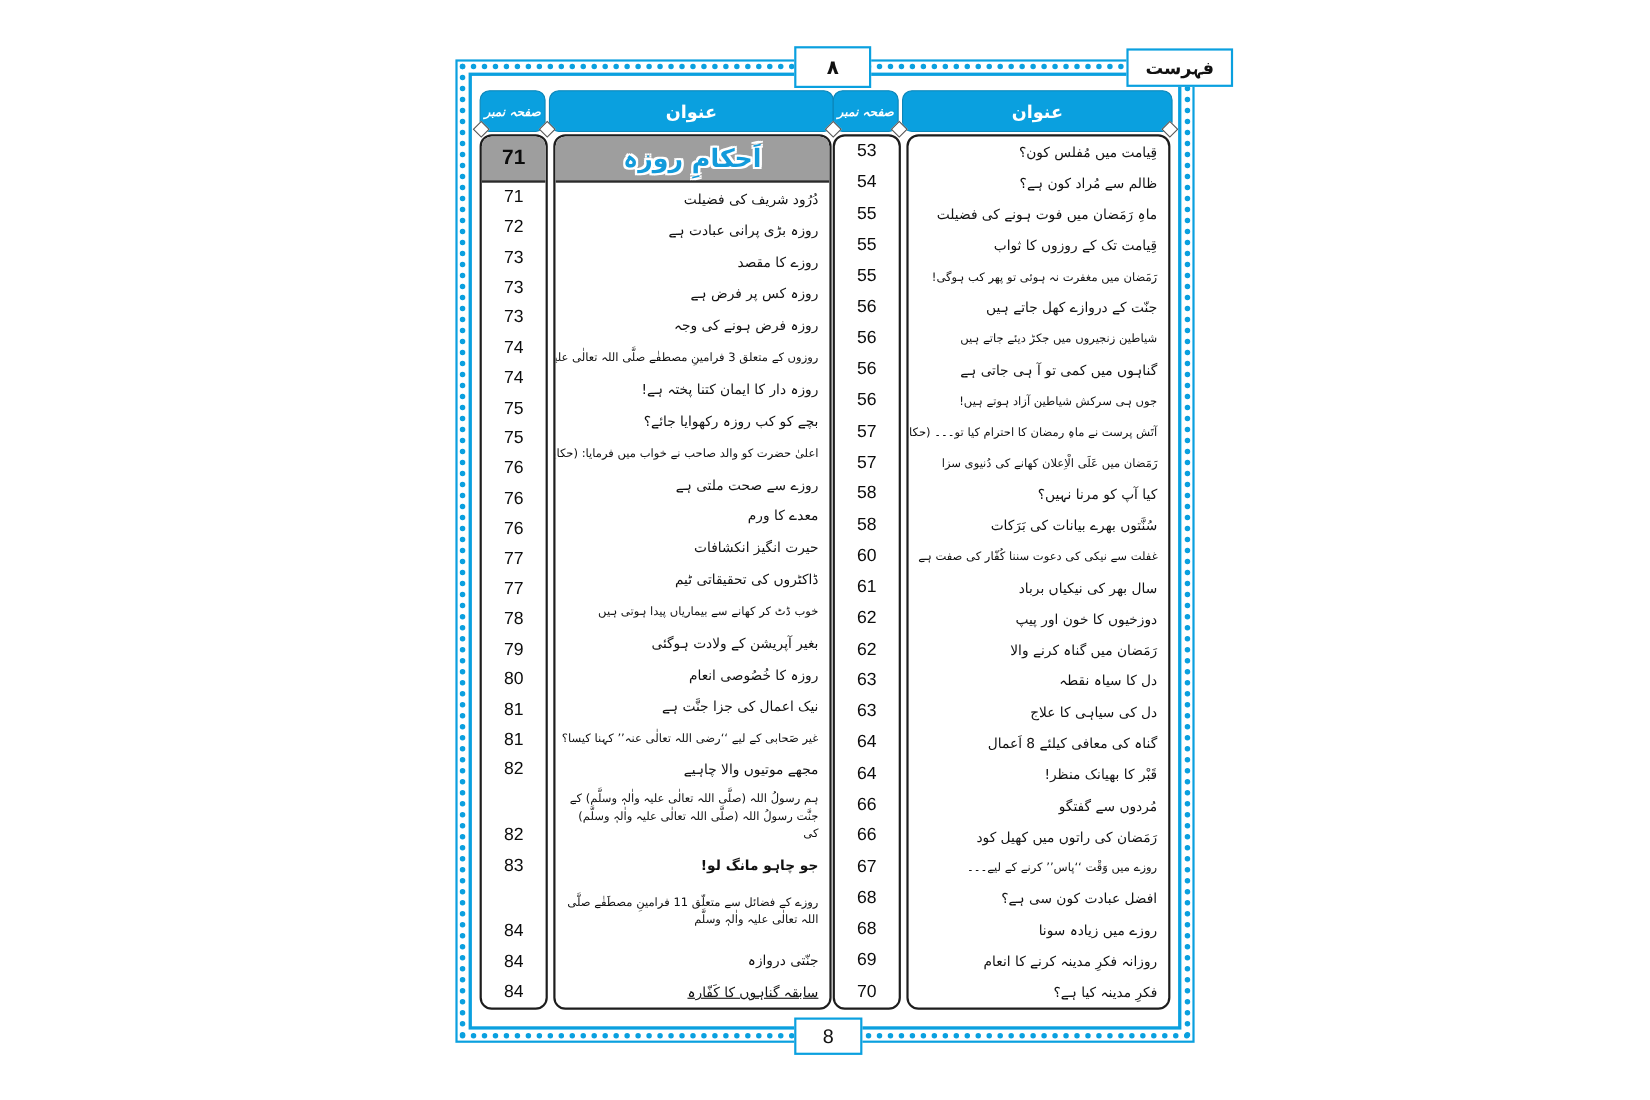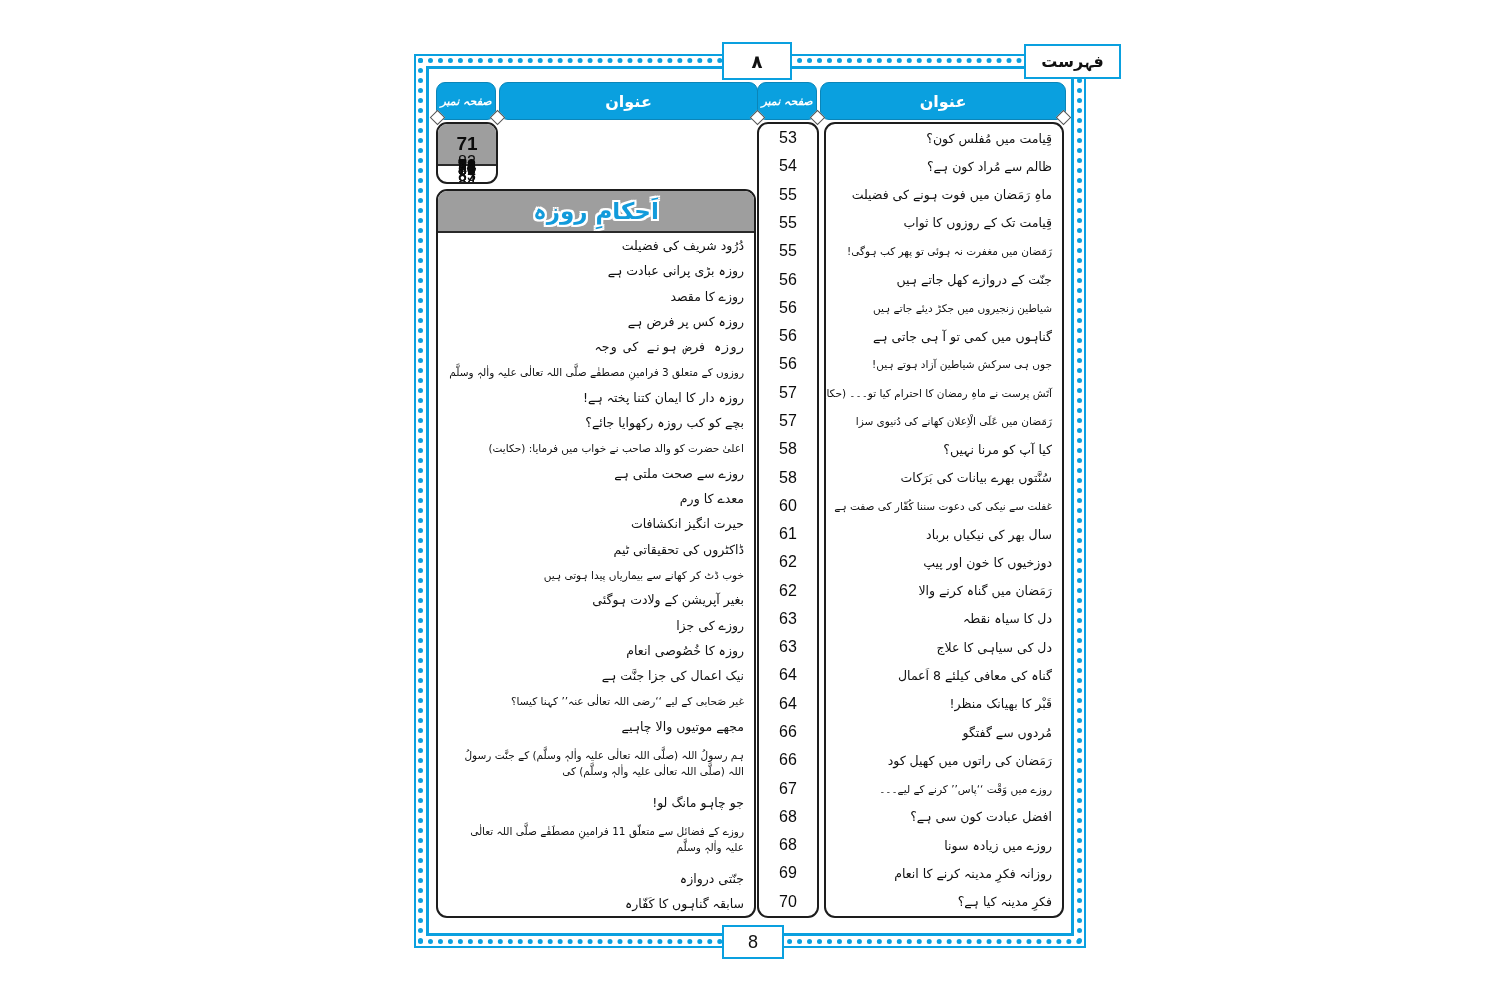--- a/index.html
+++ b/index.html
@@ -32,21 +32,21 @@
   .hdr-title{font-size:16px;direction:rtl;}
   #hdr-left-pg{left:436px;width:58px;}
   #hdr-left-title{left:499px;width:257px;}
   #hdr-right-pg{left:757px;width:58px;}
   #hdr-right-title{left:820px;width:244px;}
   
   .dia{position:absolute;top:112px;width:9px;height:9px;background:#fff;
     border:1.5px solid #555;transform:rotate(45deg);z-index:4;}
   
   .pair{position:absolute;top:122px;height:796px;display:flex;gap:5px;z-index:1;}
-  #pair-left{left:436px;width:320px;flex-direction:column;}
+  #pair-left{left:436px;width:320px;}
   #pair-right{left:757px;width:307px;}
   .box{border:2px solid #1d1d1d;border-radius:11px;background:#fff;
     display:flex;flex-direction:column;overflow:hidden;}
   .nums{flex:0 0 58px;width:58px;}
   .titles{flex:1;min-width:0;}
   .cell{display:flex;align-items:center;min-height:0;}
   .pg{justify-content:center;font-family:"Liberation Sans",sans-serif;
     font-size:16px;color:#0c0c0c;}
   .pg.two{align-items:flex-end;padding-bottom:5px;}
   .title{direction:rtl;text-align:right;padding:0 10px;font-size:12.5px;
@@ -116,41 +116,40 @@
       <div class="cell pg two" style="flex: 2 1 0px;">84</div>
       <div class="cell pg" style="flex: 1 1 0px;">84</div>
       <div class="cell pg" style="flex: 1 1 0px;">84</div>
     </div>
   <div class="box titles" id="left-titles">
     <div class="cell title section-cell section-title">اَحکامِ روزہ</div>
   <div class="cell title" style="flex: 1 1 0px;">دُرُود شریف کی فضیلت</div>
       <div class="cell title" style="flex: 1 1 0px;">روزہ بڑی پرانی عبادت ہے</div>
       <div class="cell title" style="flex: 1 1 0px;">روزے کا مقصد</div>
       <div class="cell title" style="flex: 1 1 0px;">روزہ کس پر فرض ہے</div>
-      <div class="cell title" style="flex: 1 1 0px; font-family: Liberation Mono, monospace;">روزہ فرض ہونے کی وجہ</div>
+      <div class="cell title" style="flex: 1 1 0px;">روزہ فرض ہونے کی وجہ</div>
       <div class="cell title small" style="flex: 1 1 0px;">روزوں کے متعلق 3 فرامینِ مصطفٰے صلَّی اللہ تعالٰی علیہ واٰلہٖ وسلَّم</div>
       <div class="cell title" style="flex: 1 1 0px;">روزہ دار کا ایمان کتنا پختہ ہے!</div>
       <div class="cell title" style="flex: 1 1 0px;">بچے کو کب روزہ رکھوایا جائے؟</div>
       <div class="cell title small" style="flex: 1 1 0px;">اعلیٰ حضرت کو والد صاحب نے خواب میں فرمایا: (حکایت)</div>
       <div class="cell title" style="flex: 1 1 0px;">روزے سے صحت ملتی ہے</div>
       <div class="cell title" style="flex: 1 1 0px;">معدے کا ورم</div>
       <div class="cell title" style="flex: 1 1 0px;">حیرت انگیز انکشافات</div>
       <div class="cell title" style="flex: 1 1 0px;">ڈاکٹروں کی تحقیقاتی ٹیم</div>
       <div class="cell title small" style="flex: 1 1 0px;">خوب ڈٹ کر کھانے سے بیماریاں پیدا ہوتی ہیں</div>
       <div class="cell title" style="flex: 1 1 0px;">بغیر آپریشن کے ولادت ہوگئی</div>
-      <div class="cell title" style="flex: 1 1 0px;">روزے کی جزا</div>
       <div class="cell title" style="flex: 1 1 0px;">روزہ کا خُصُوصی انعام</div>
       <div class="cell title" style="flex: 1 1 0px;">نیک اعمال کی جزا جنَّت ہے</div>
       <div class="cell title small" style="flex: 1 1 0px;">غیر صَحابی کے لیے ‘‘رضی اللہ تعالٰی عنہ’’ کہنا کیسا؟</div>
       <div class="cell title" style="flex: 1 1 0px;">مجھے موتیوں والا چاہیے</div>
       <div class="cell title small wrap" style="flex: 2 1 0px;">ہم رسولُ اللہ (صلَّی اللہ تعالٰی علیہ واٰلہٖ وسلَّم) کے جنَّت رسولُ اللہ (صلَّی اللہ تعالٰی علیہ واٰلہٖ وسلَّم) کی</div>
-      <div class="cell title" style="flex: 1 1 0px;">جو چاہو مانگ لو!</div>
+      <div class="cell title" style="flex: 1 1 0px; font-weight: bold;">جو چاہو مانگ لو!</div>
       <div class="cell title small wrap" style="flex: 2 1 0px;">روزے کے فضائل سے متعلّق 11 فرامینِ مصطَفٰے صلَّی اللہ تعالٰی علیہ واٰلہٖ وسلَّم</div>
       <div class="cell title" style="flex: 1 1 0px;">جنّتی دروازہ</div>
-      <div class="cell title" style="flex: 1 1 0px;">سابقہ گناہوں کا کَفّارہ</div>
+      <div class="cell title" style="flex: 1 1 0px; text-decoration: underline;">سابقہ گناہوں کا کَفّارہ</div>
     </div>
 </div>
 
 <div class="pair" id="pair-right">
   <div class="box nums" id="right-nums">
       <div class="cell pg" style="flex: 1 1 0px;">53</div>
       <div class="cell pg" style="flex: 1 1 0px;">54</div>
       <div class="cell pg" style="flex: 1 1 0px;">55</div>
       <div class="cell pg" style="flex: 1 1 0px;">55</div>
       <div class="cell pg" style="flex: 1 1 0px;">55</div>

